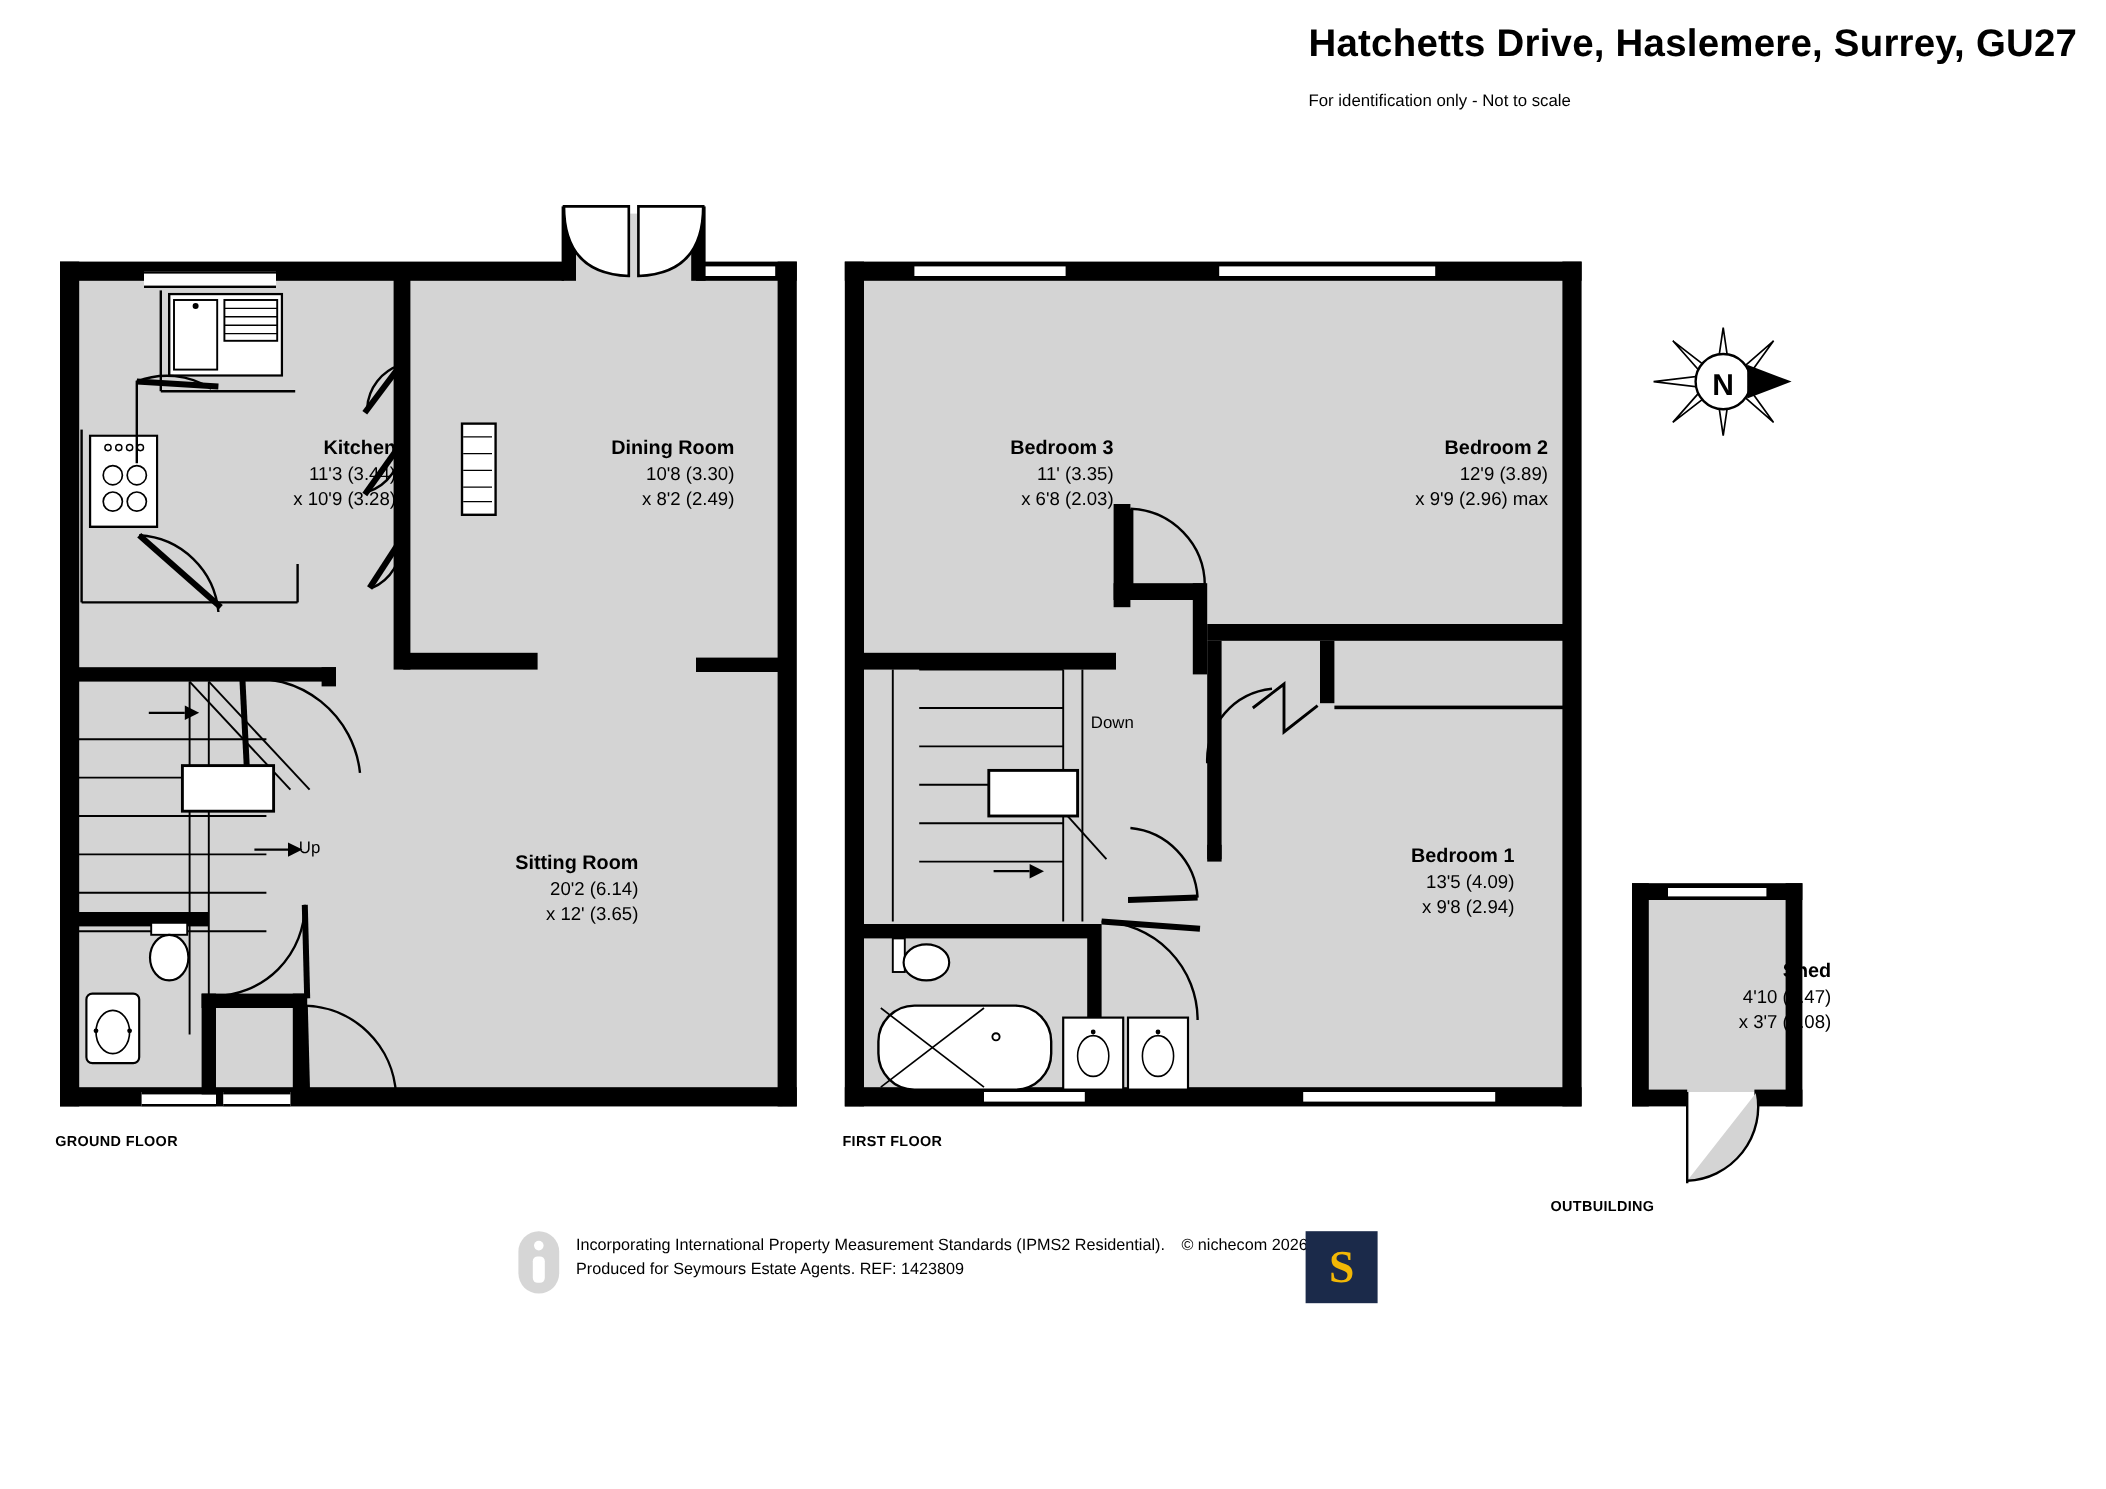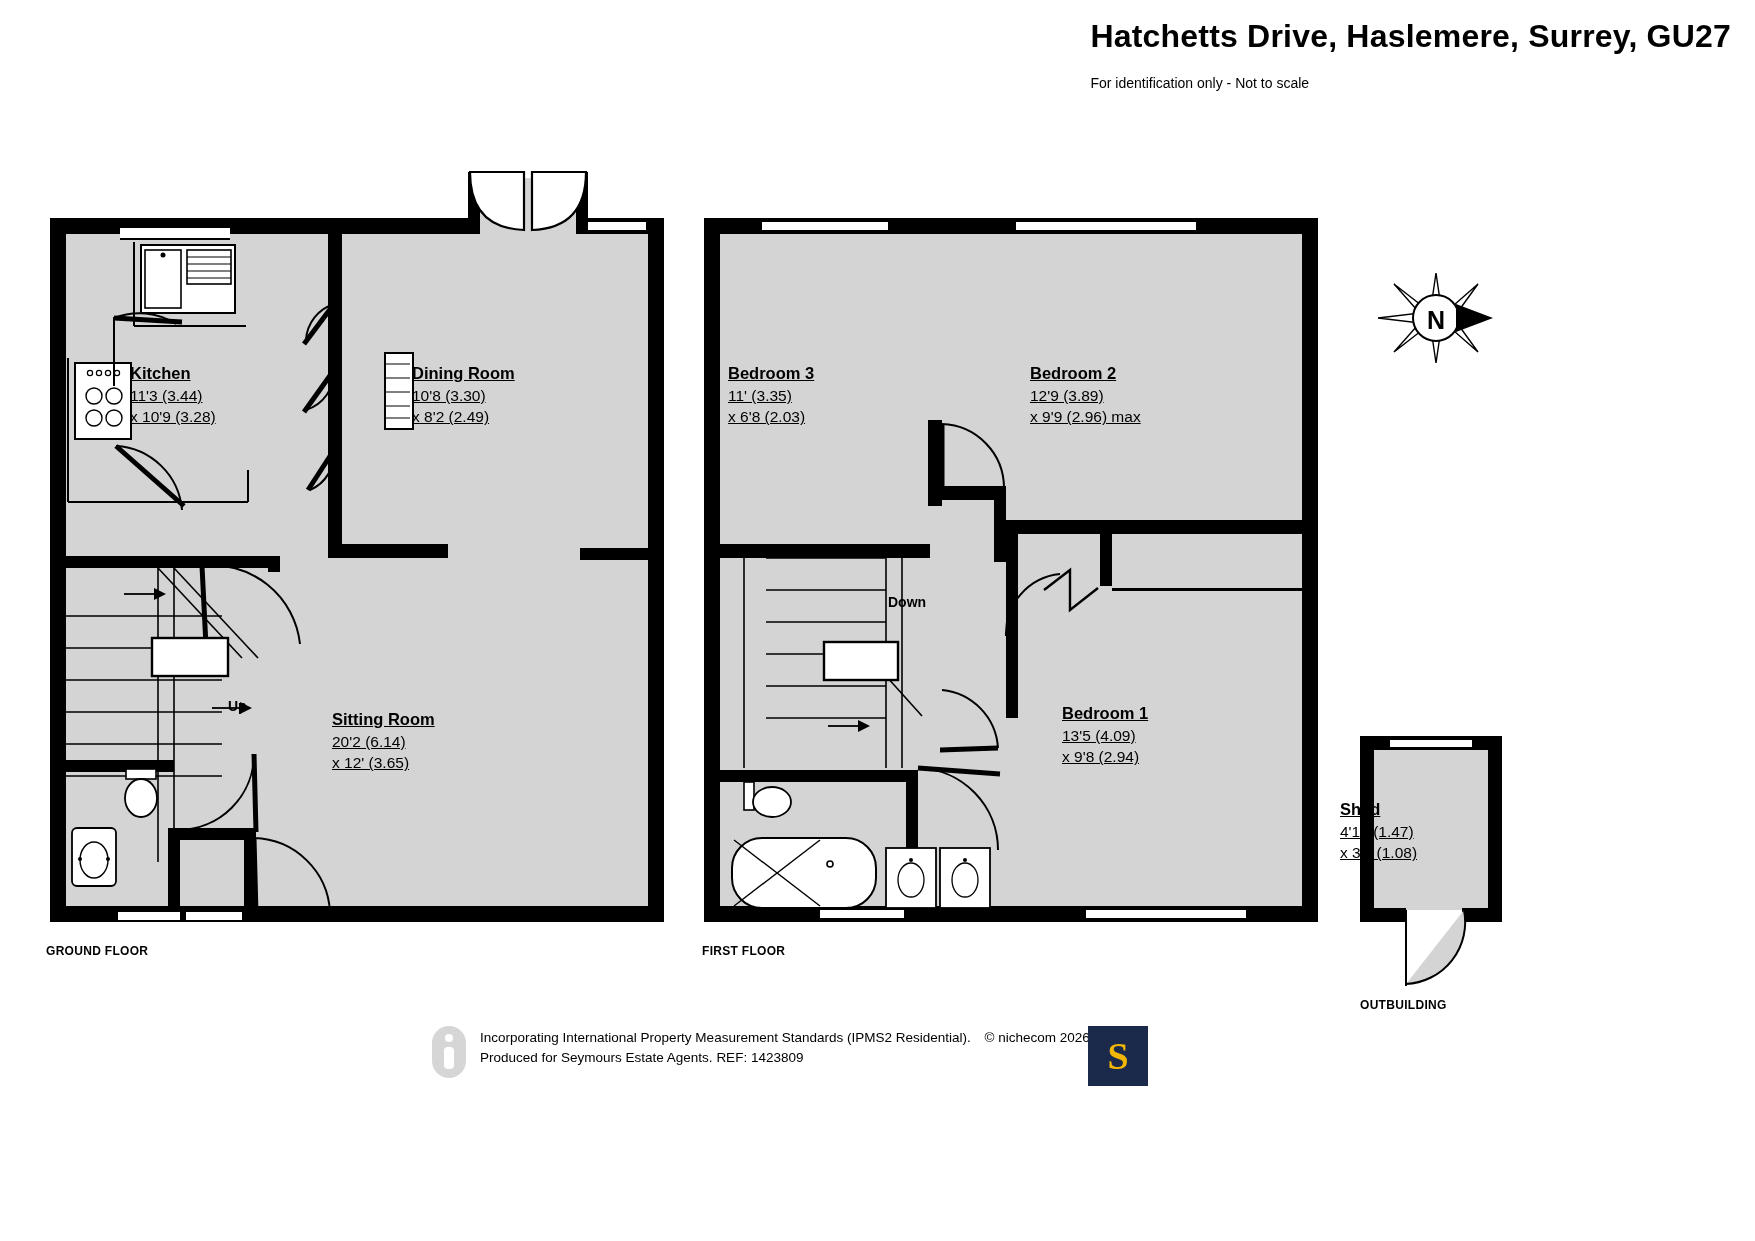--- a/index.html
+++ b/index.html
@@ -65,39 +65,39 @@
   }
   .window {
     position: absolute;
     background: #ffffff;
     border-top: 2px solid #000;
     border-bottom: 2px solid #000;
   }
 
   .room-label {
     position: absolute;
-    text-align: left;
+    text-align: right;
     line-height: 1.35;
     font-size: 15.5px;
-    text-decoration: underline;
   }
   .room-label .rname {
     font-weight: bold;
     font-size: 16.5px;
     display: block;
     margin-bottom: 2px;
   }
   .room-label .rdim {
     display: block;
   }
 
   .small-label {
     position: absolute;
     font-size: 14px;
-    font-weight: bold;
+    font-weight: normal;
+    padding-left: 21px;
   }
 
   
   .compass {
     position: absolute;
     left: 1368px;
     top: 268px;
     width: 135px;
     height: 100px;
   }
@@ -452,21 +452,21 @@
     <path d="M66 4 A 62 62 0 0 1 8 78" fill="#d4d4d4" stroke="#000" stroke-width="2"></path>
     <line x1="66" y1="4" x2="8" y2="6" stroke="#000" stroke-width="0"></line>
     <line x1="8" y1="4" x2="8" y2="80" stroke="#000" stroke-width="2"></line>
   </svg>
 
   <div class="room-label" style="left:1340px; top:798px; width:186px;">
     <span class="rname">Shed</span>
     <span class="rdim">4'10 (1.47)</span>
     <span class="rdim">x 3'7 (1.08)</span>
   </div>
-  <div class="floor-label" style="left:1360px; top:998px;">OUTBUILDING</div>
+  <div class="floor-label" style="left:1292px; top:998px;">OUTBUILDING</div>
 </div>
 
 <div class="footer">
   <div class="footer-icon"></div>
   <div class="footer-text">
     <div>
       <span>Incorporating International Property Measurement Standards (IPMS2 Residential).</span>
       <span style="margin-left:10px;">© nichecom 2026.</span>
     </div>
     <div>Produced for Seymours Estate Agents.   REF: 1423809</div>

